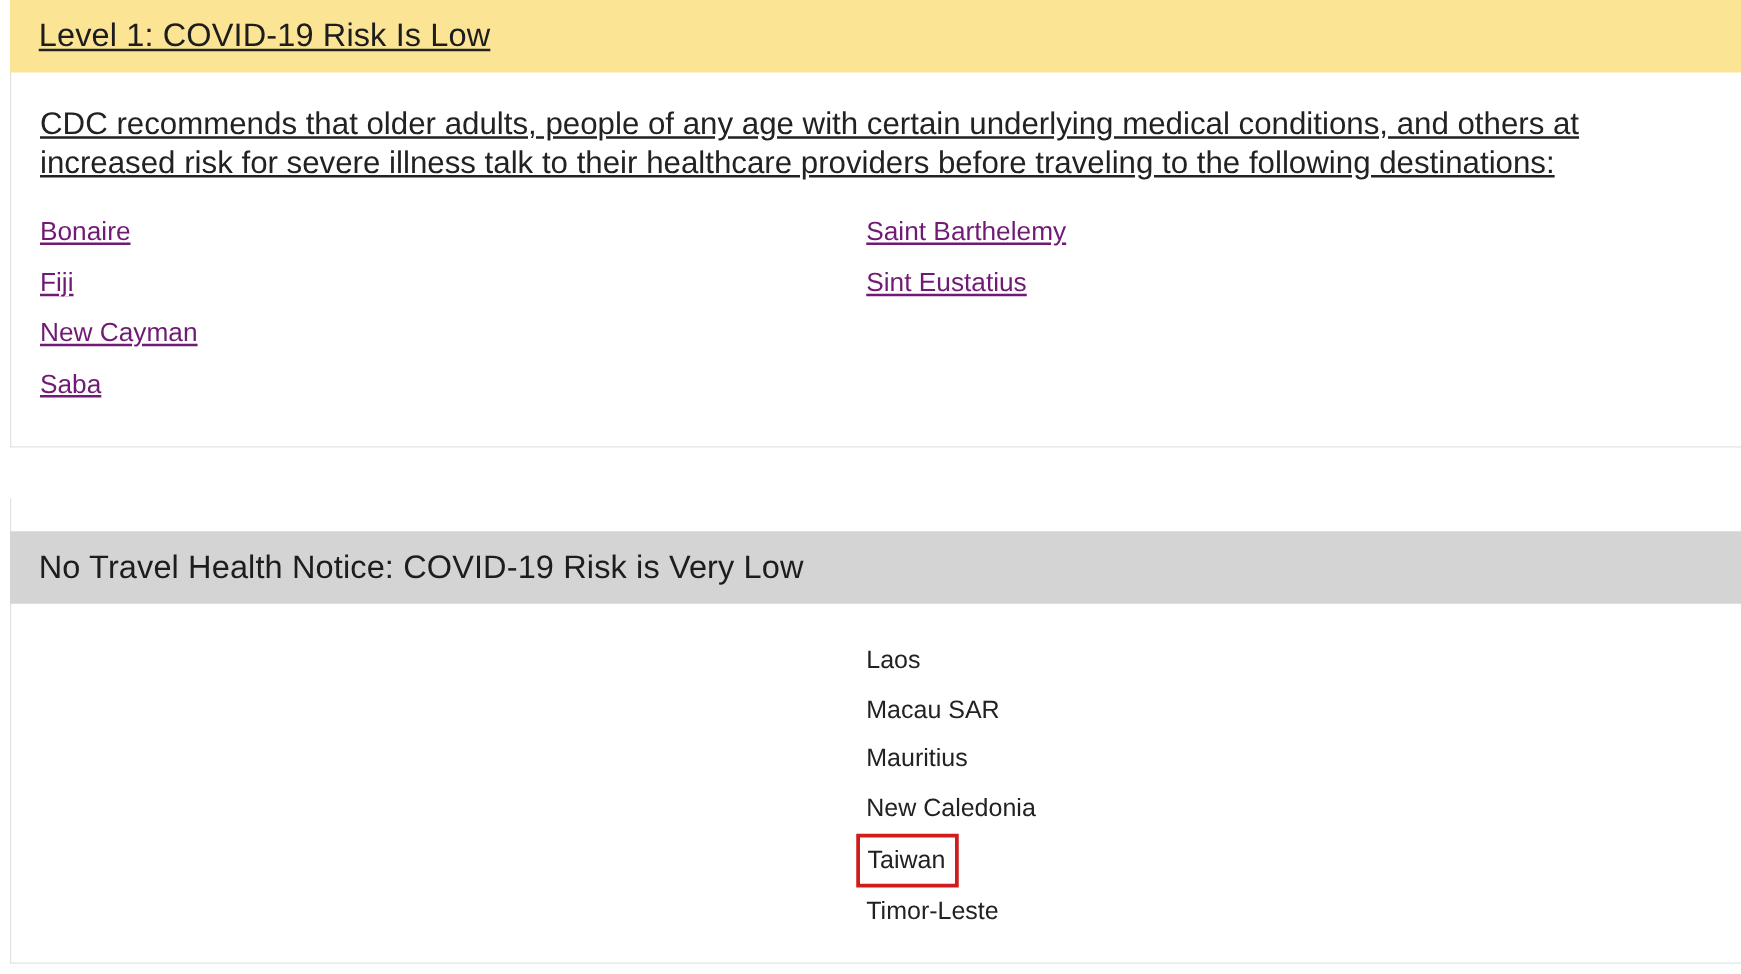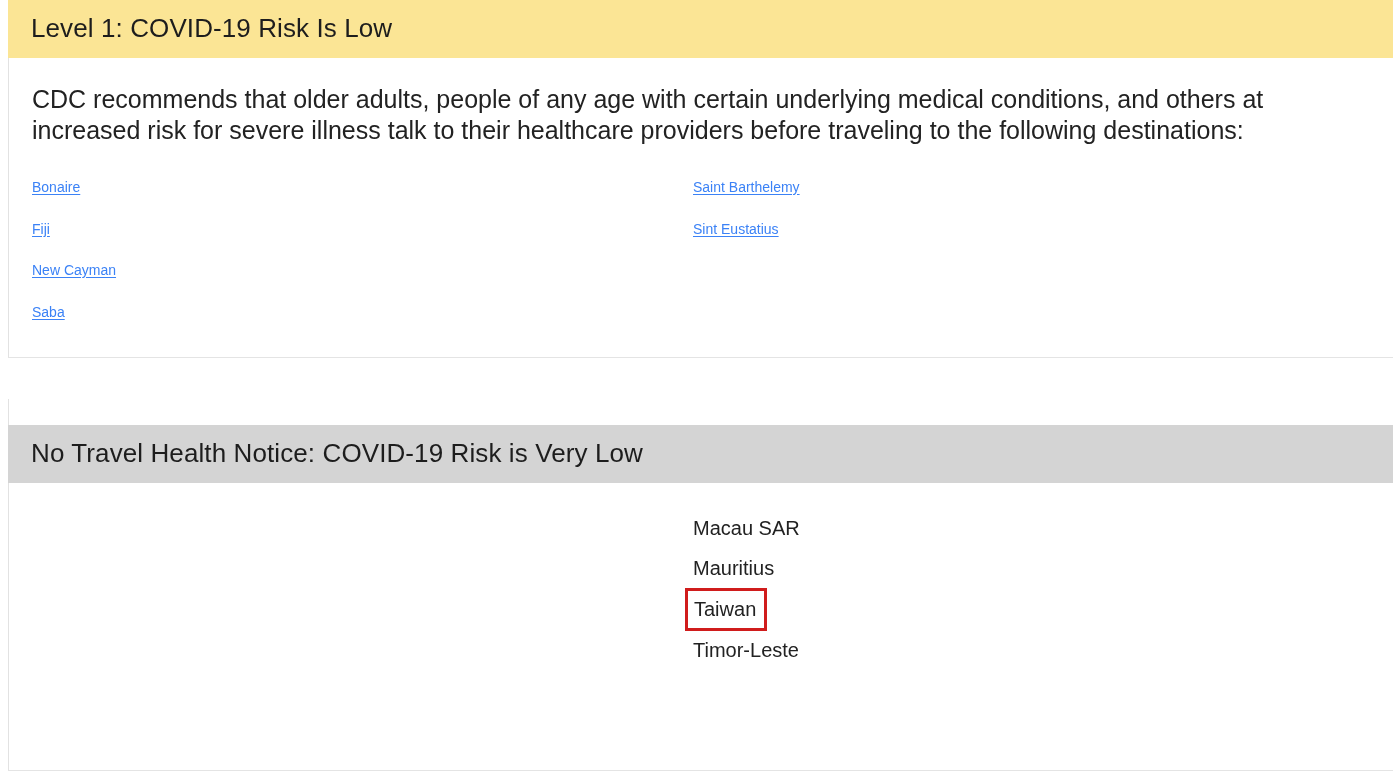--- a/index.html
+++ b/index.html
@@ -29,20 +29,21 @@
     right: 0;
     background: #ffffff;
     border-left: 1px solid #e2e2e2;
     border-right: 0;
   }
 
   .card-level1 {
     top: 0px;
     height: 358px;
     border-bottom: 1px solid #e4e4e4;
+    text-decoration: underline;
   }
 
   .card-header {
     height: 58px;
     display: flex;
     align-items: center;
     padding-left: 23px;
     width: 1385px;
     margin-left: -1px;
   }
@@ -82,24 +83,24 @@
   .dest-col.right { left: 661px; }
 
   .dest-item {
     font-size: 20px;
     line-height: 39.5px;
     color: #222222;
     white-space: nowrap;
   }
 
   a.dest-link {
-    color: #3b82f6;
+    color: #701a75;
     text-decoration: underline;
     text-underline-offset: 2px;
-    font-size: 14px;
+    font-size: 21px;
   }
 
   .dest-item.highlighted {
     display: inline-block;
     border: 3px solid #d01c1c;
     padding: 0px 8px 1px 6px;
     margin-left: -8px;
     line-height: 36px;
   }
 
@@ -149,22 +150,24 @@
     </div>
   </section>
 
   <section class="card card-notice">
     <div class="card-header gray">
       <h2 class="card-header-title">No Travel Health Notice: COVID-19 Risk is Very Low</h2>
     </div>
     <div class="card-body">
       <div class="dest-columns" style="height:290px;">
         <div class="dest-col right">
+          <div class="dest-item">Laos</div>
           <div class="dest-item">Macau SAR</div>
           <div class="dest-item">Mauritius</div>
+          <div class="dest-item">New Caledonia</div>
           <div class="dest-item highlighted">Taiwan</div>
           <div class="dest-item">Timor-Leste</div>
         </div>
       </div>
     </div>
   </section>
 
 </div>
 
 </body></html>

